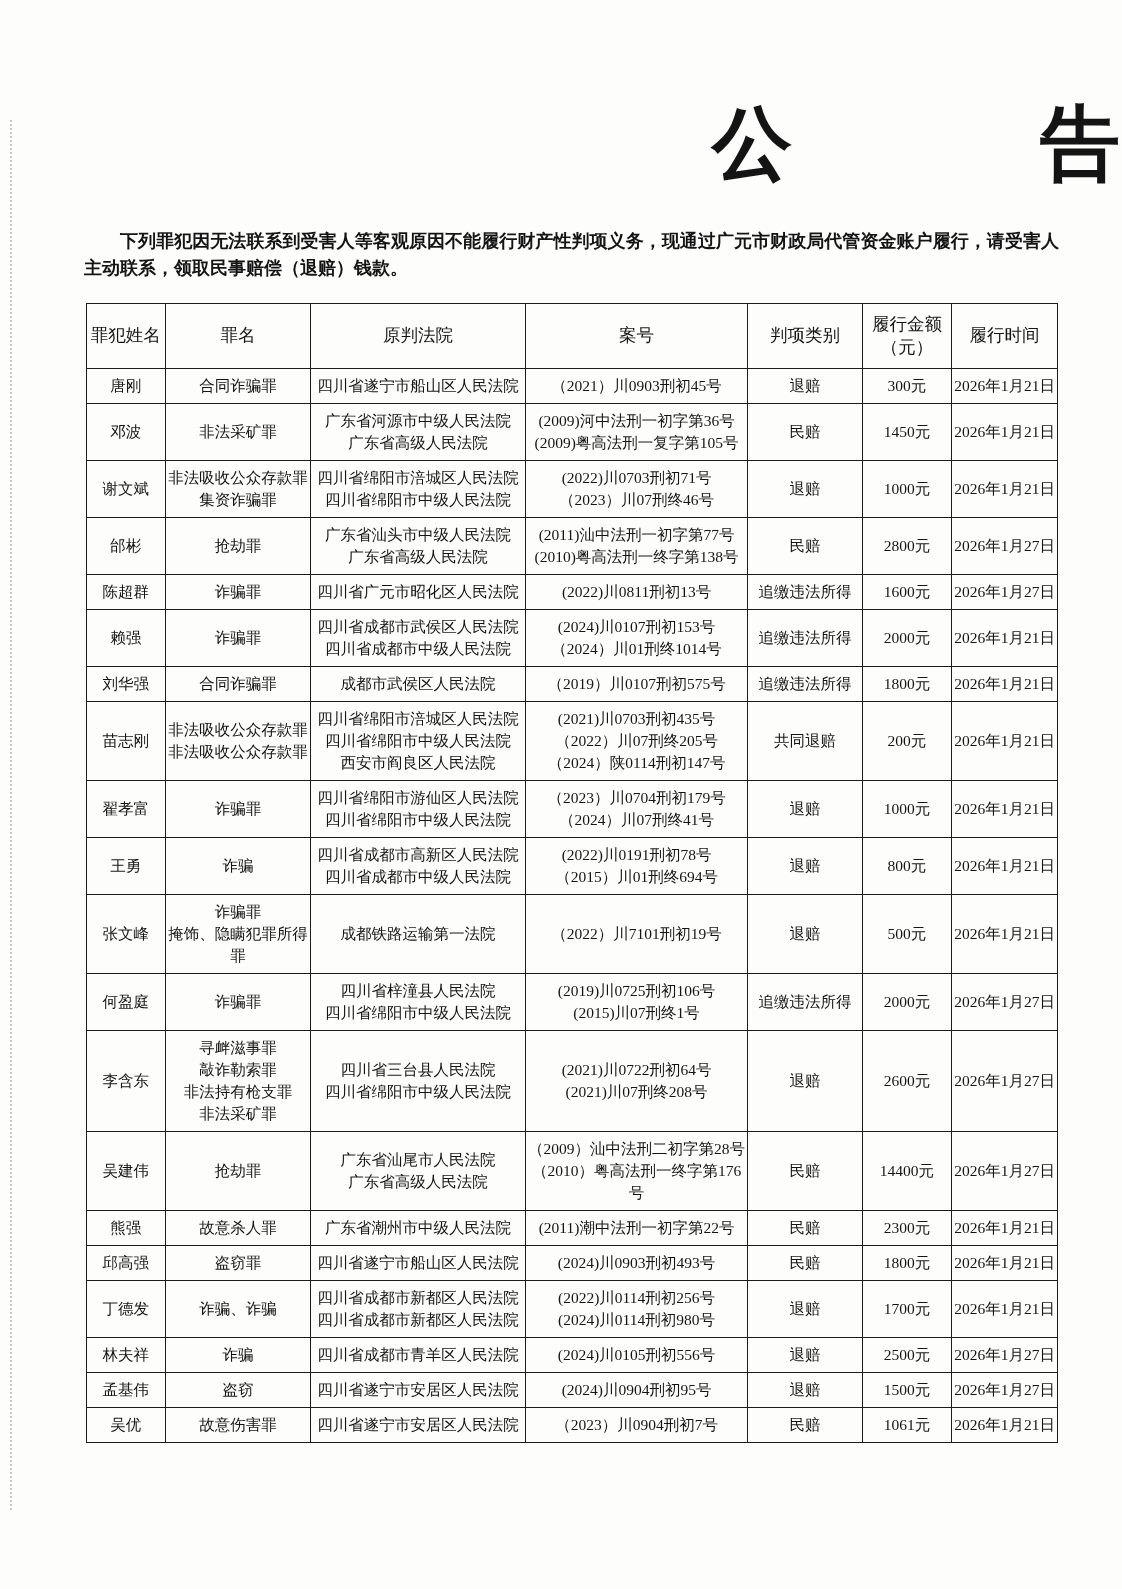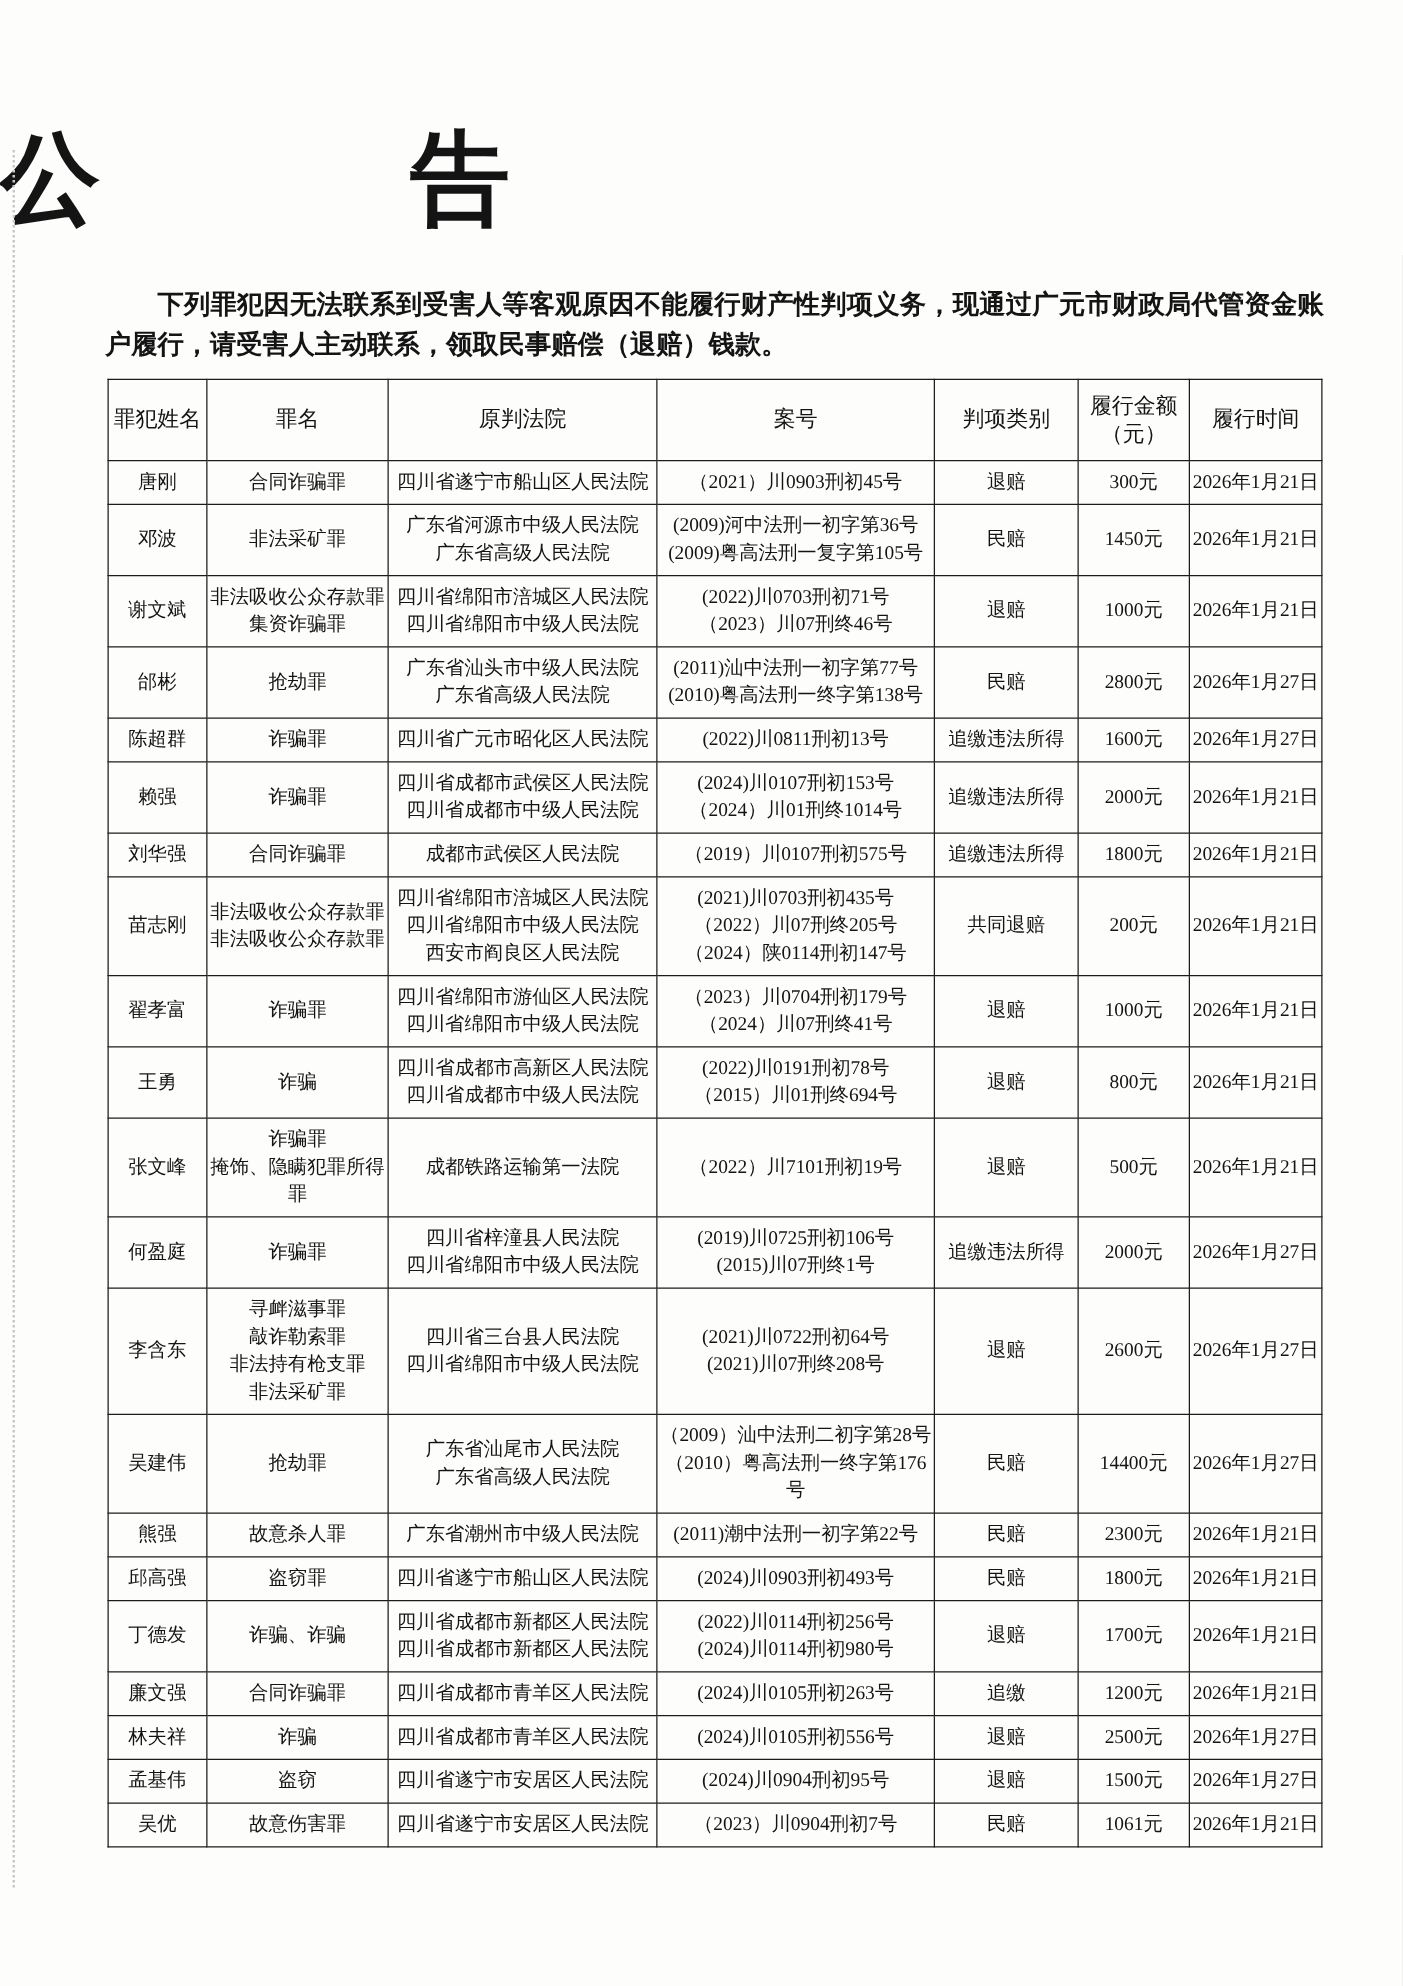--- a/index.html
+++ b/index.html
@@ -14,31 +14,31 @@
     overflow: hidden;
   }
   .scan-edge {
     position: absolute;
     left: 10px; top: 120px; height: 1390px; width: 0;
     border-left: 2px dotted #c9c9c9;
   }
   .title {
     margin: 0;
     padding-top: 100px;
-    text-align: left;
+    text-align: right;
     font-size: 80px;
     font-weight: bold;
     letter-spacing: 2px;
     line-height: 1.1;
     white-space: pre;
   }
   .intro {
     width: 975px;
     margin: 40px 0 12px 84px;
-    font-size: 21px;
+    font-size: 18px;
     line-height: 1.5;
     font-weight: bold;
     text-indent: 2em;
     text-align: justify;
   }
   table.main {
     position: absolute;
     left: 86px; top: 303px;
     width: 972px;
     border-collapse: collapse;
@@ -283,29 +283,20 @@
         <td class="c-crime">诈骗、诈骗</td>
         <td class="c-court">四川省成都市新都区人民法院
 四川省成都市新都区人民法院</td>
         <td class="c-case">(2022)川0114刑初256号
 (2024)川0114刑初980号</td>
         <td class="c-category">退赔</td>
         <td class="c-amount">1700元</td>
         <td class="c-time">2026年1月21日</td>
       </tr>
         <tr>
-        <td class="c-name">廉文强</td>
-        <td class="c-crime">合同诈骗罪</td>
-        <td class="c-court">四川省成都市青羊区人民法院</td>
-        <td class="c-case">(2024)川0105刑初263号</td>
-        <td class="c-category">追缴</td>
-        <td class="c-amount">1200元</td>
-        <td class="c-time">2026年1月21日</td>
-      </tr>
-        <tr>
         <td class="c-name">林夫祥</td>
         <td class="c-crime">诈骗</td>
         <td class="c-court">四川省成都市青羊区人民法院</td>
         <td class="c-case">(2024)川0105刑初556号</td>
         <td class="c-category">退赔</td>
         <td class="c-amount">2500元</td>
         <td class="c-time">2026年1月27日</td>
       </tr>
         <tr>
         <td class="c-name">孟基伟</td>

